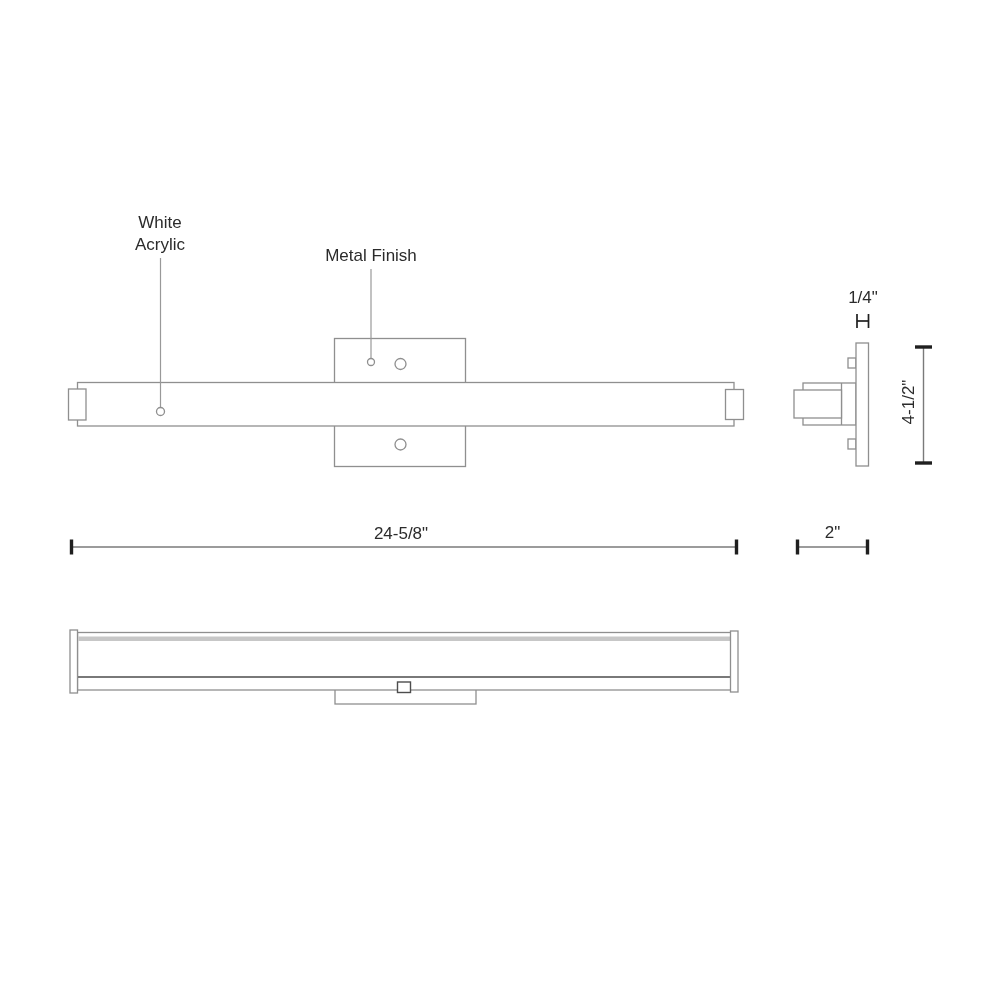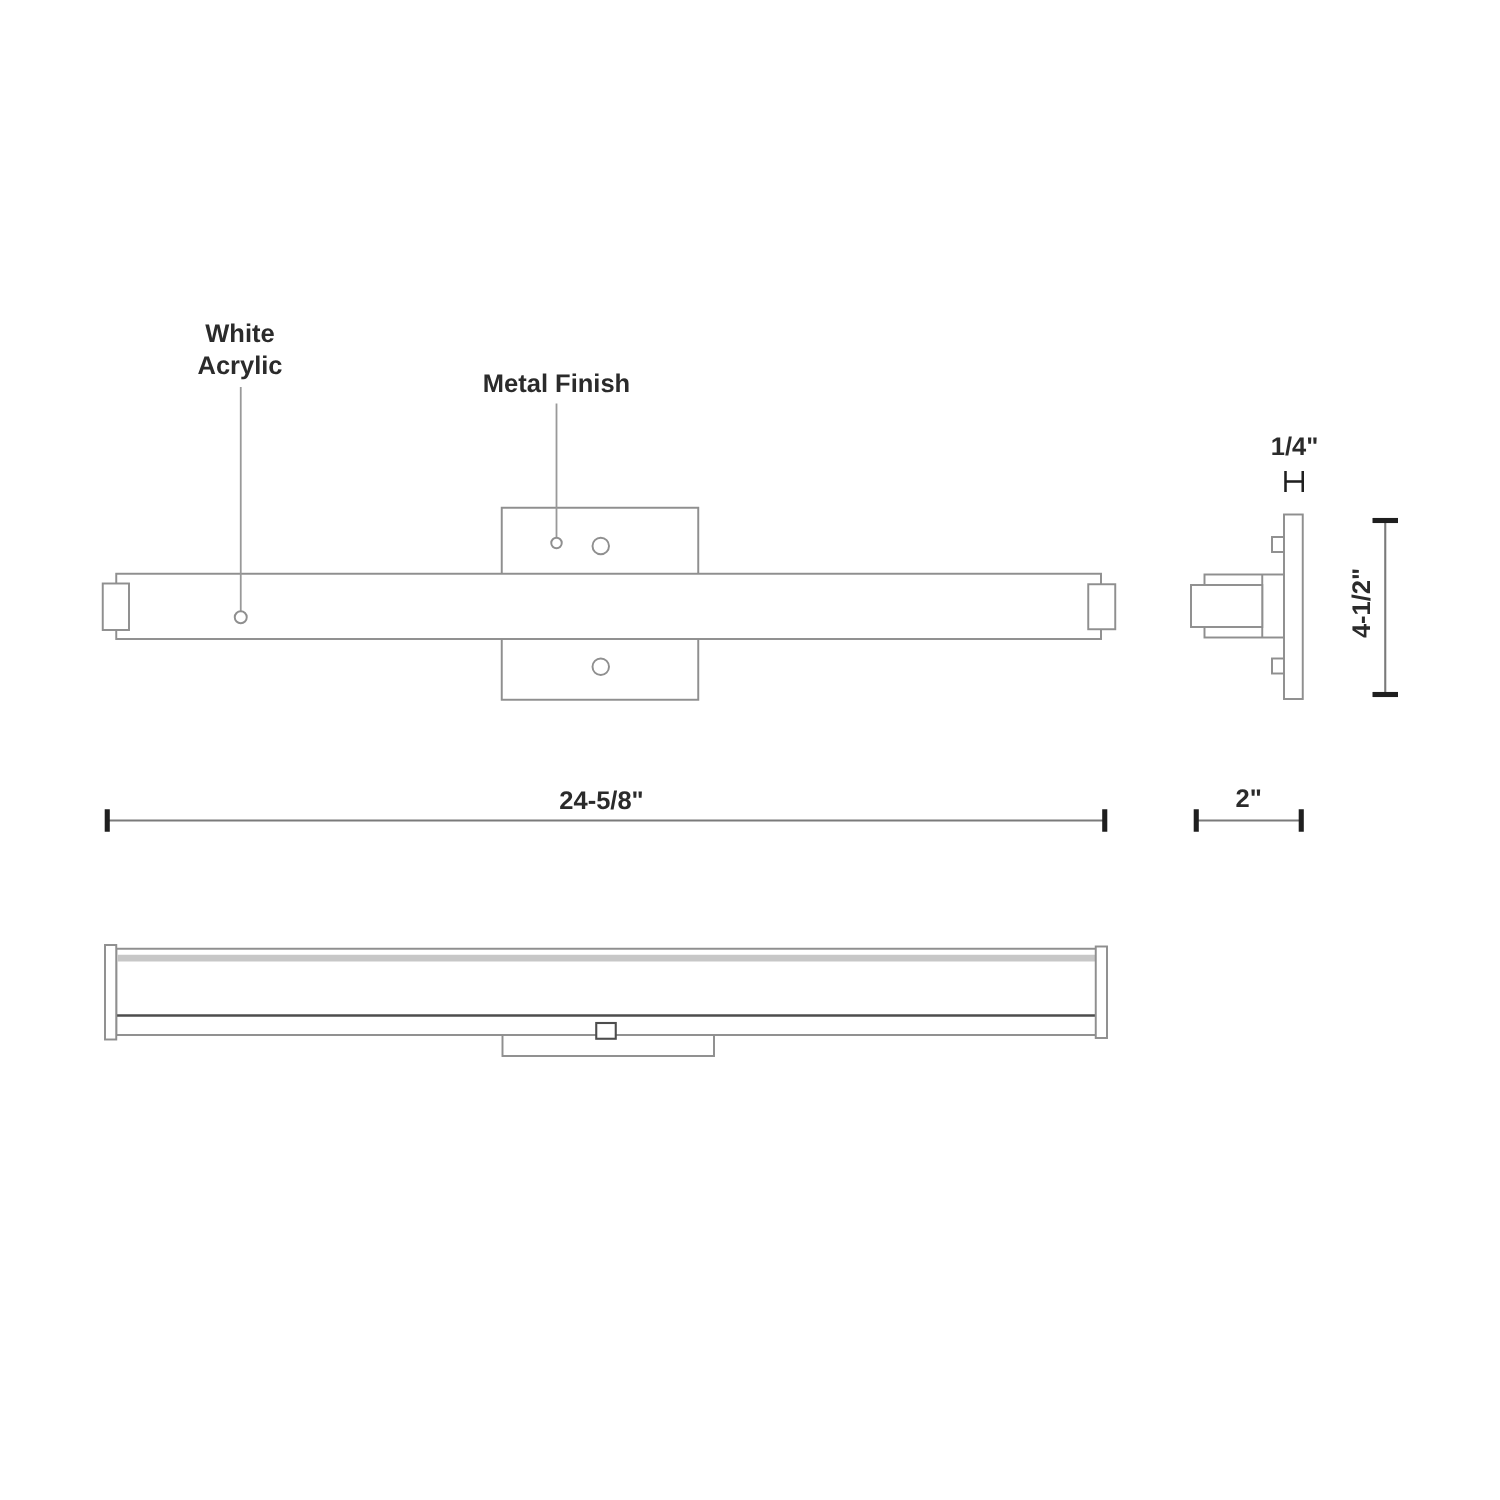--- a/index.html
+++ b/index.html
@@ -6,21 +6,20 @@
     margin: 0;
     padding: 0;
     background: var(--background, #ffffff);
   }
   .canvas {
     position: relative;
     width: 1000px;
     height: 1000px;
     background: var(--background, #ffffff);
     overflow: hidden;
-    font-weight: bold;
   }
   svg { display: block; }
 
   
   .ol   { fill: #ffffff; stroke: var(--outline, #8f8f8f); stroke-width: 1.3; }
   
   .olnf { fill: none; stroke: var(--outline, #8f8f8f); stroke-width: 1.3; }
   
   .ol2  { fill: #ffffff; stroke: var(--outline_dark, #5a5a5a); stroke-width: 1.4; }
   

